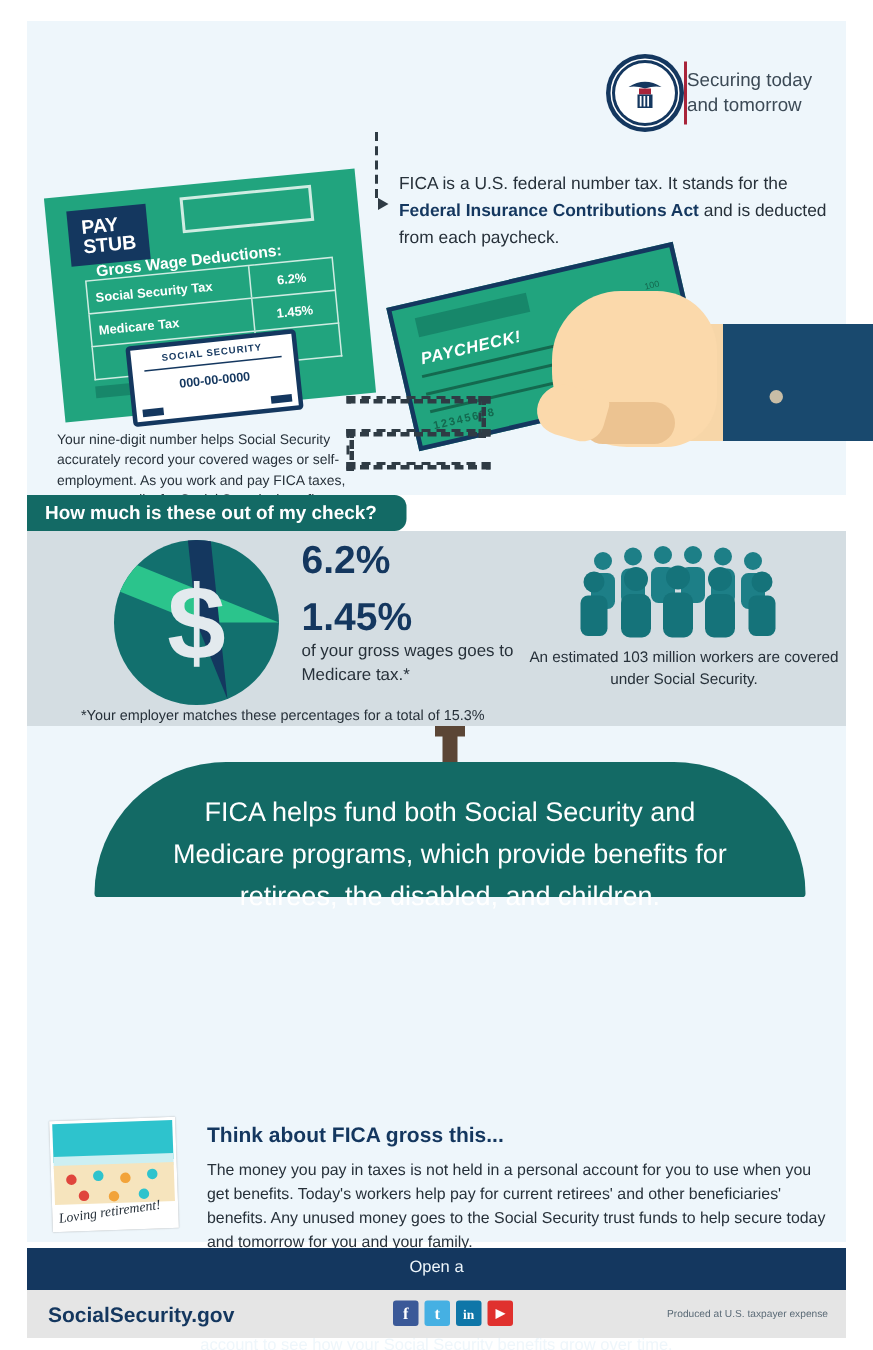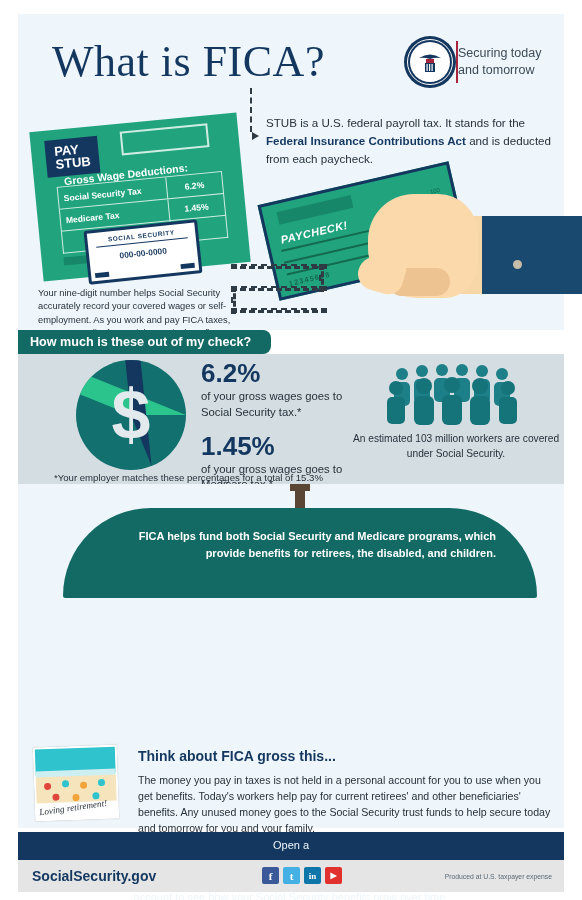--- a/index.html
+++ b/index.html
@@ -121,22 +121,22 @@
   #crowd{position:absolute;left:366px;top:10px;width:140px;height:62px;}
   #crowd-cap{position:absolute;left:332px;top:78px;width:212px;text-align:center;
        font-size:10.2px;color:#27313a;line-height:1.45;}
 
   
   #umb-panel{position:absolute;left:18px;top:484px;width:546px;height:252px;background:#eef6fb;}
   #handle{position:absolute;left:277px;top:0px;width:10px;height:26px;background:#5b4636;}
   #handle-top{position:absolute;left:272px;top:0px;width:20px;height:7px;background:#5b4636;}
   #umbrella{position:absolute;left:45px;top:24px;width:474px;height:90px;background:#136a65;
        border-radius:237px 237px 6px 6px;}
-  #umb-text{position:absolute;left:86px;top:44px;width:392px;text-align:right;color:#fff;
-       font-size:11px;font-weight:bold;line-height:1.55;}
+  #umb-text{position:absolute;left:86px;top:44px;width:392px;text-align:center;color:#fff;
+       font-size:18px;font-weight:normal;line-height:1.55;}
 
   
   #think-panel{position:absolute;left:18px;top:736px;width:546px;height:92px;background:#eef6fb;}
   #postcard{position:absolute;left:16px;top:10px;width:84px;height:74px;background:#fff;
        transform:rotate(-2deg);box-shadow:0 0 1px rgba(0,0,0,.35);}
   #postcard .sea{position:absolute;left:2px;top:2px;width:80px;height:26px;background:#2ec3cd;}
   #postcard .foam{position:absolute;left:2px;top:24px;width:80px;height:8px;background:#cdeff2;}
   #postcard .sand{position:absolute;left:2px;top:30px;width:80px;height:26px;background:#f6e4bd;}
   #postcard .cap{position:absolute;left:4px;top:56px;width:78px;font-size:9.2px;color:#27313a;
        font-family:"Liberation Serif",serif;font-style:italic;transform:rotate(-6deg);}
@@ -158,21 +158,20 @@
        font-family:"Liberation Serif",serif;}
   #produced{position:absolute;right:12px;top:13px;font-size:6.8px;color:#5a6a76;}
 </style>
 </head>
 <body>
 
 <div id="poster">
 
   <div class="panel" id="top-panel">
 
-    <div id="title">What is FICA?</div>
 
     <div id="seal-wrap">
       <div class="seal">
         <div class="ring"></div>
         <div class="inner">
           <svg width="30" height="30" viewBox="0 0 30 30">
             <path d="M4 11 Q15 4 26 11 Q21 10 15 12 Q9 10 4 11 Z" fill="#14375f"></path>
             <rect x="11" y="12" width="8" height="4" fill="#a8243a"></rect>
             <rect x="10" y="16" width="10" height="9" fill="#14375f"></rect>
             <rect x="11.5" y="17" width="1.2" height="7" fill="#fff"></rect>
@@ -182,21 +181,21 @@
         </div>
       </div>
       <div class="seal-divider"></div>
       <div class="tagline">Securing today<br>and tomorrow</div>
     </div>
 
     <div id="dash-v"></div>
     <div id="intro-arrow"></div>
 
     <div id="intro">
-      <span>STUB is a U.S. federal payroll tax. It stands for the </span><b>Federal Insurance Contributions Act</b><span> and is deducted from each paycheck.</span>
+      <span>FICA is a U.S. federal number tax. It stands for the </span><b>Federal Insurance Contributions Act</b><span> and is deducted from each paycheck.</span>
     </div>
 
     <div id="paystub">
       <div class="tag">
         <span>PAY</span><br>
         <span>STUB</span>
       </div>
       <div class="topbox"></div>
       <div id="stub-title">Gross Wage Deductions:</div>
       <div class="stub-table">
@@ -263,21 +262,20 @@
   <div class="panel" id="mid-panel">
 
     <div id="pie">
       <div class="slice-green"></div>
       <div class="slice-navy"></div>
       <div class="dsign">$</div>
     </div>
 
     <div id="pct-block">
       <div class="pct-big">6.2%</div>
-      <div class="pct-sub">of your gross wages goes to Social Security tax.*</div>
       <div class="pct-big" id="pct2">1.45%</div>
       <div class="pct-sub">of your gross wages goes to Medicare tax.*</div>
     </div>
 
     <div id="footnote">*Your employer matches these percentages for a total of 15.3%</div>
 
     <div id="crowd">
       <svg width="140" height="62" viewBox="0 0 140 62">
         <g fill="#1d7f87">
           <circle cx="18" cy="10" r="6"></circle>

